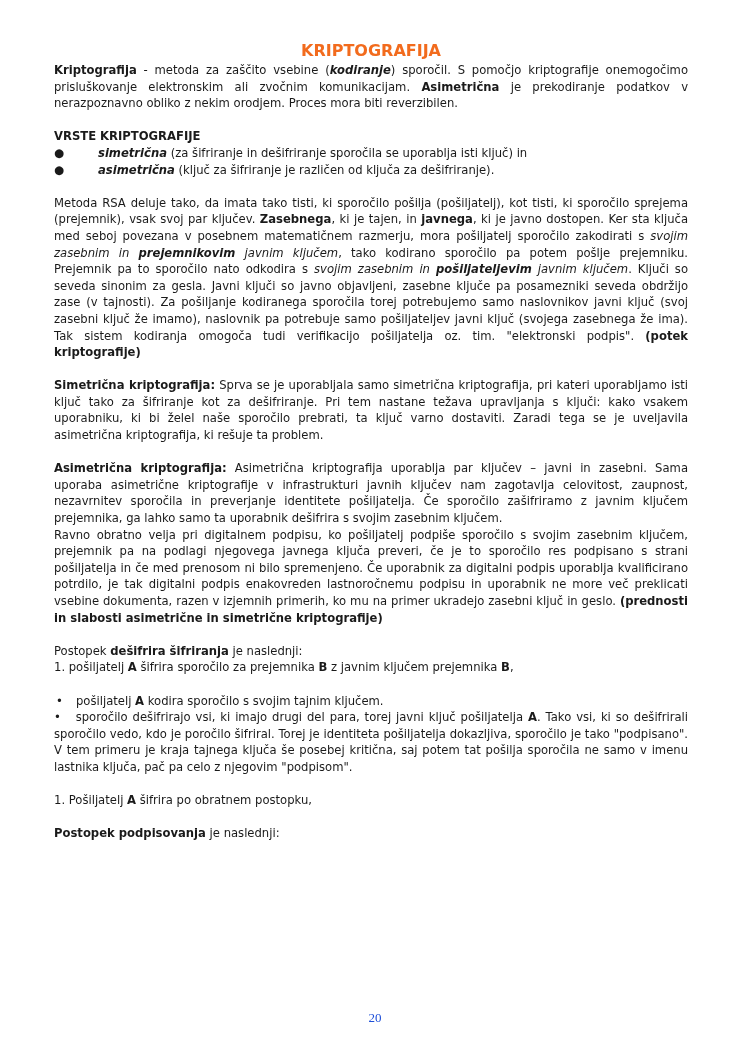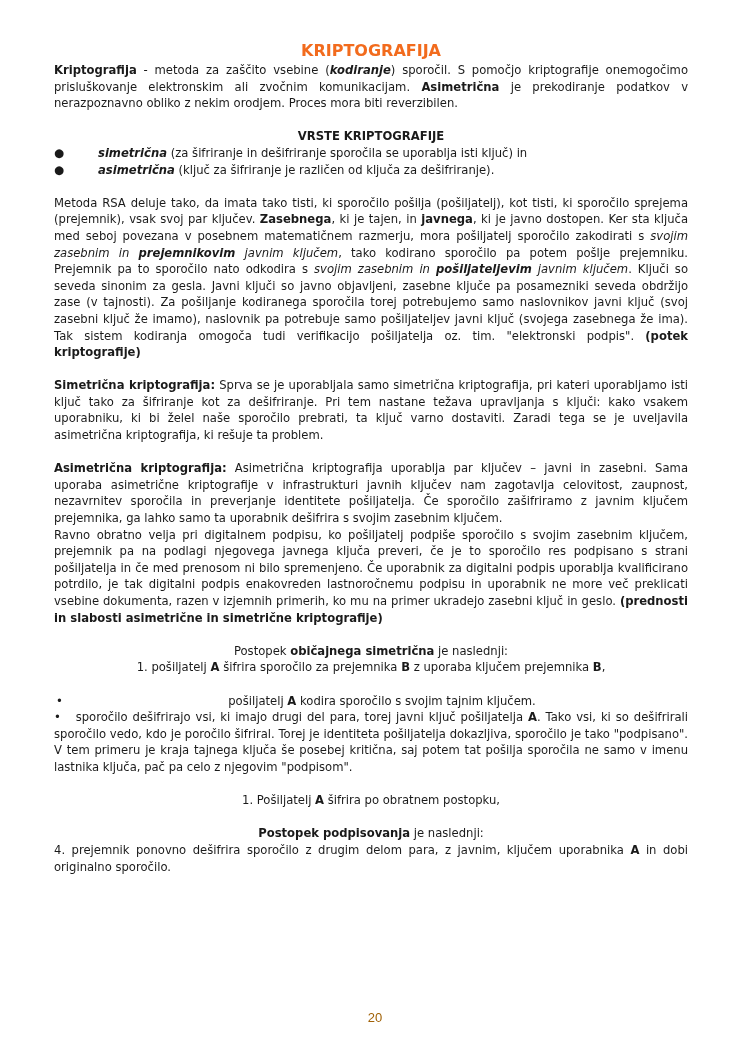--- a/index.html
+++ b/index.html
@@ -5,32 +5,32 @@
     html, body { margin: 0; padding: 0; background: #ffffff; }
     body { width: 750px; height: 1061px; position: relative; overflow: hidden; }
     .page {
       position: absolute; left: 54px; top: 40px; width: 634px;
       font-family: "DejaVu Sans", sans-serif; font-size: 11.6px; line-height: 16.6px; color: #1a1a1a;
     }
     .title {
       text-align: center; color: #f26b1d; font-weight: bold; font-size: 16px;
       line-height: 22px; margin-bottom: 0px;
     }
-    p { margin: 0; text-align: center; }
+    p { margin: 0; }
     .justify { text-align: justify; }
     .gap { height: 16.6px; }
     b { font-weight: bold; }
     .bullets { margin: 0; padding: 0; list-style: none; }
     .bullets li { position: relative; padding-left: 44px; }
     .bullets li .dot { position: absolute; left: 0; top: 0; }
     .sbul { position: relative; padding-left: 22px; }
     .sbul .dot { position: absolute; left: 2px; }
     .pagenum {
       position: absolute; left: 0; width: 750px; top: 1010px; text-align: center;
-      font-family: Liberation Sans, sans-serif; font-size: 13px; color: #a16207;
+      font-family: Liberation Serif, serif; font-size: 13px; color: #1d4ed8;
     }
   </style>
 </head>
 <body>
 
 <div class="page">
   <div class="title">KRIPTOGRAFIJA</div>
 
   <p class="justify"><b>Kriptografija</b><span> - metoda za zaščito vsebine (</span><b><i>kodiranje</i></b><span>) sporočil. S pomočjo kriptografije onemogočimo prisluškovanje elektronskim ali zvočnim komunikacijam. </span><b>Asimetrična</b><span> je prekodiranje podatkov v nerazpoznavno obliko z nekim orodjem. Proces mora biti reverzibilen.</span></p>
   <div class="gap"></div>
@@ -45,28 +45,27 @@
   <p class="justify"><span>Metoda RSA deluje tako, da imata tako tisti, ki sporočilo pošilja (pošiljatelj), kot tisti, ki sporočilo sprejema (prejemnik), vsak svoj par ključev. </span><b>Zasebnega</b><span>, ki je tajen, in </span><b>javnega</b><span>, ki je javno dostopen. Ker sta ključa med seboj povezana v posebnem matematičnem razmerju, mora pošiljatelj sporočilo zakodirati s </span><i>svojim zasebnim in </i><b><i>prejemnikovim</i></b><i> javnim ključem</i><span>, tako kodirano sporočilo pa potem pošlje prejemniku. Prejemnik pa to sporočilo nato odkodira s </span><i>svojim zasebnim in </i><b><i>pošiljateljevim</i></b><i> javnim ključem</i><span>. Ključi so seveda sinonim za gesla. Javni ključi so javno objavljeni, zasebne ključe pa posamezniki seveda obdržijo zase (v tajnosti). Za pošiljanje kodiranega sporočila torej potrebujemo samo naslovnikov javni ključ (svoj zasebni ključ že imamo), naslovnik pa potrebuje samo pošiljateljev javni ključ (svojega zasebnega že ima). Tak sistem kodiranja omogoča tudi verifikacijo pošiljatelja oz. tim. "elektronski podpis". </span><b>(potek kriptografije)</b></p>
   <div class="gap"></div>
 
   <p class="justify"><b>Simetrična kriptografija:</b><span> Sprva se je uporabljala samo simetrična kriptografija, pri kateri uporabljamo isti ključ tako za šifriranje kot za dešifriranje. Pri tem nastane težava upravljanja s ključi: kako vsakem uporabniku, ki bi želel naše sporočilo prebrati, ta ključ varno dostaviti. Zaradi tega se je uveljavila asimetrična kriptografija, ki rešuje ta problem.</span></p>
   <div class="gap"></div>
 
   <p class="justify"><b>Asimetrična kriptografija:</b><span> Asimetrična kriptografija uporablja par ključev – javni in zasebni. Sama uporaba asimetrične kriptografije v infrastrukturi javnih ključev nam zagotavlja celovitost, zaupnost, nezavrnitev sporočila in preverjanje identitete pošiljatelja. Če sporočilo zašifriramo z javnim ključem prejemnika, ga lahko samo ta uporabnik dešifrira s svojim zasebnim ključem.</span></p>
   <p class="justify"><span>Ravno obratno velja pri digitalnem podpisu, ko pošiljatelj podpiše sporočilo s svojim zasebnim ključem, prejemnik pa na podlagi njegovega javnega ključa preveri, če je to sporočilo res podpisano s strani pošiljatelja in če med prenosom ni bilo spremenjeno. Če uporabnik za digitalni podpis uporablja kvalificirano potrdilo, je tak digitalni podpis enakovreden lastnoročnemu podpisu in uporabnik ne more več preklicati vsebine dokumenta, razen v izjemnih primerih, ko mu na primer ukradejo zasebni ključ in geslo. </span><b>(prednosti in slabosti asimetrične in simetrične kriptografije)</b></p>
   <div class="gap"></div>
 
-  <p><span>Postopek </span><b>običajnega  simetrična</b><span> je naslednji:</span></p>
-  <p><span>1. pošiljatelj </span><b>A</b><span> šifrira sporočilo za prejemnika </span><b>B</b><span> z uporaba ključem prejemnika </span><b>B</b><span>,</span></p>
+  <p><span>Postopek </span><b>dešifrira  šifriranja</b><span> je naslednji:</span></p>
+  <p><span>1. pošiljatelj </span><b>A</b><span> šifrira sporočilo za prejemnika </span><b>B</b><span> z javnim ključem prejemnika </span><b>B</b><span>,</span></p>
   <div class="gap"></div>
 
   <p class="sbul"><span class="dot">•</span><span>pošiljatelj </span><b>A</b><span> kodira sporočilo s svojim tajnim ključem.</span></p>
   <p class="justify"><span>•</span>&nbsp;&nbsp;&nbsp;<span>sporočilo dešifrirajo vsi, ki imajo drugi del para, torej javni ključ pošiljatelja </span><b>A</b><span>. Tako vsi, ki so dešifrirali sporočilo vedo, kdo je poročilo šifriral. Torej je identiteta pošiljatelja dokazljiva, sporočilo je tako "podpisano".  V tem primeru je kraja tajnega ključa še posebej kritična, saj potem tat pošilja sporočila ne samo v imenu lastnika ključa, pač pa celo z njegovim "podpisom".</span></p>
   <div class="gap"></div>
 
   <p><span>1. Pošiljatelj </span><b>A</b><span> šifrira  po obratnem postopku,</span></p>
   <div class="gap"></div>
 
   <p><b>Postopek podpisovanja</b><span> je naslednji:</span></p>
-  <p class="justify"><span>4.  prejemnik ponovno dešifrira sporočilo z drugim delom para, z javnim, ključem uporabnika </span><b>A</b><span> in dobi originalno sporočilo.</span></p>
 </div>
 
 <div class="pagenum">20</div>
 
 </body></html>

